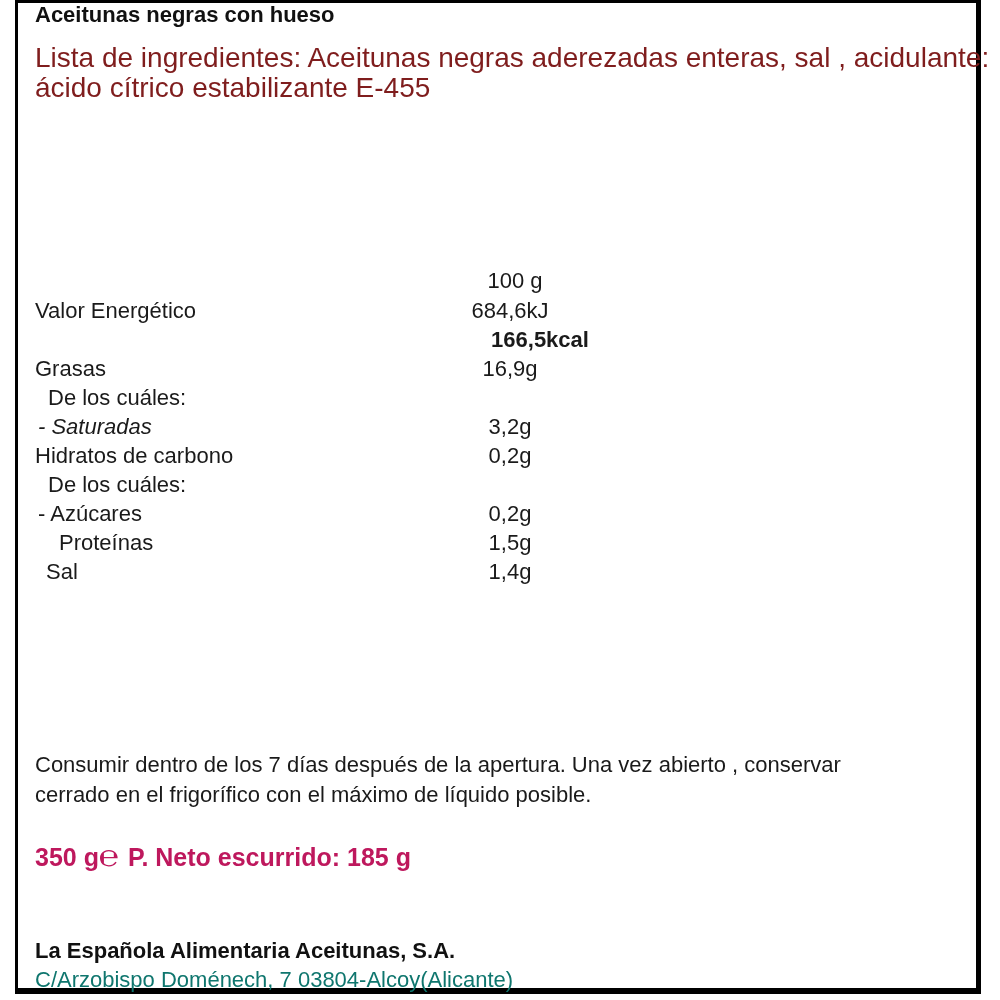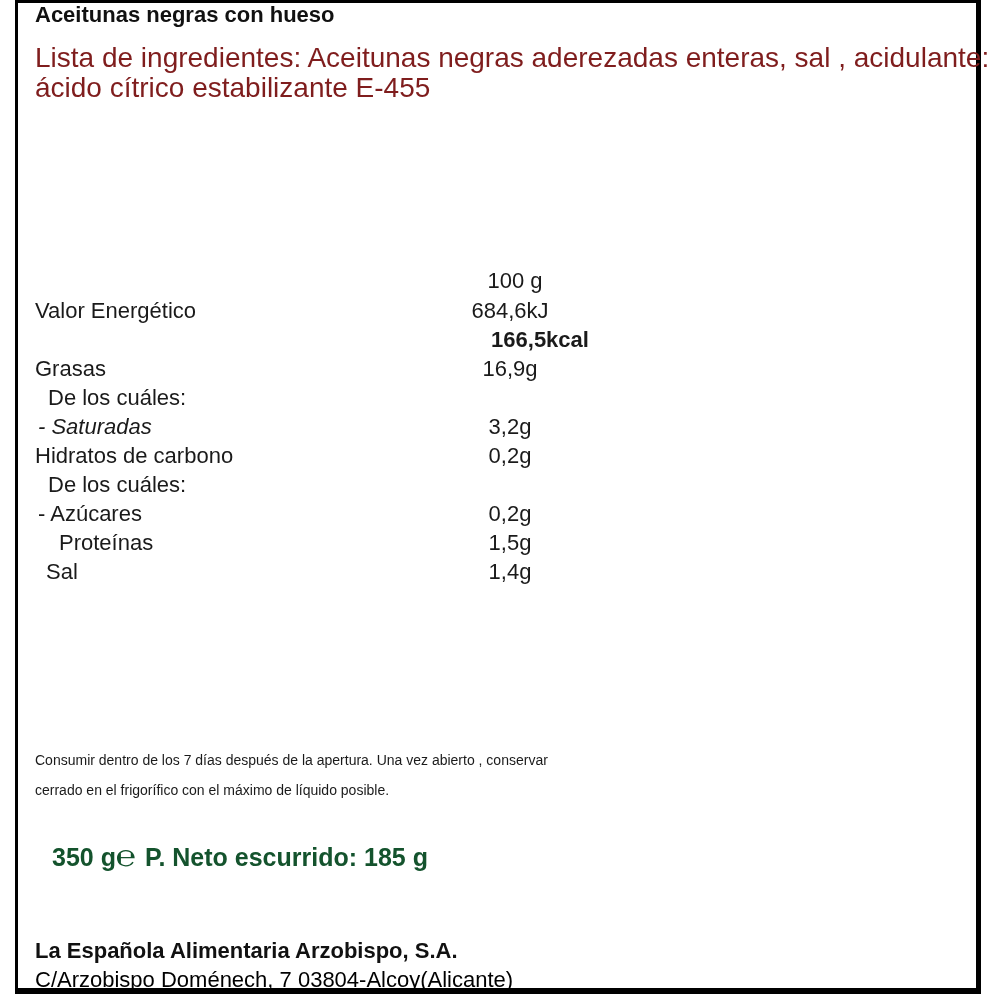--- a/index.html
+++ b/index.html
@@ -32,33 +32,33 @@
       left: 35px; top: 2px;
       font-size: 22px; font-weight: bold; color: #111;
     }
     .ing {
       left: 35px; font-size: 28px; color: #7f1d1d;
     }
     .row {
       font-size: 22px; color: #1a1a1a; text-align: center;
     }
     .val { width: 150px; }
-    .notice { left: 35px; font-size: 14px; color: #1a1a1a; }
-    .weight { left: 52px; top: 843px; font-size: 25px; font-weight: bold; color: #14532d; }
+    .notice { left: 35px; font-size: 22px; color: #1a1a1a; }
+    .weight { left: 35px; top: 843px; font-size: 25px; font-weight: bold; color: #be185d; }
     .estim {
       display: inline-block;
       font-weight: normal;
       font-family: "DejaVu Serif", serif;
       font-size: 30px;
       line-height: 20px;
       margin: 0 10px 0 1px;
       transform: scaleX(1.15);
     }
     .company { left: 35px; top: 938px; font-size: 22px; font-weight: bold; color: #111; }
-    .address { left: 35px; top: 967px; font-size: 22px; color: #000000; }
+    .address { left: 35px; top: 967px; font-size: 22px; color: #0f766e; }
   </style>
 </head>
 <body>
 
 <div class="frame"></div>
 
 <div class="abs title">Aceitunas negras con hueso</div>
 <div class="abs ing" style="top:42px">Lista de ingredientes: Aceitunas negras aderezadas enteras, sal , acidulante:</div>
 <div class="abs ing" style="top:72px">ácido cítrico estabilizante E-455</div>
 
@@ -93,14 +93,14 @@
   <div class="abs row val" style="left:435px; top:559px;">1,4g</div>
 </div>
 
 <div class="abs notice" style="top:752px">Consumir dentro de los 7 días después de la apertura. Una vez abierto , conservar</div>
 <div class="abs notice" style="top:782px">cerrado en el frigorífico con el máximo de líquido posible.</div>
 
 <div class="abs weight">
   <span>350 g</span><span class="estim">℮</span><span>P. Neto escurrido: 185 g</span>
 </div>
 
-<div class="abs company">La Española Alimentaria Arzobispo, S.A.</div>
+<div class="abs company">La Española Alimentaria Aceitunas, S.A.</div>
 <div class="abs address">C/Arzobispo Doménech, 7  03804-Alcoy(Alicante)</div>
 
 </body></html>

